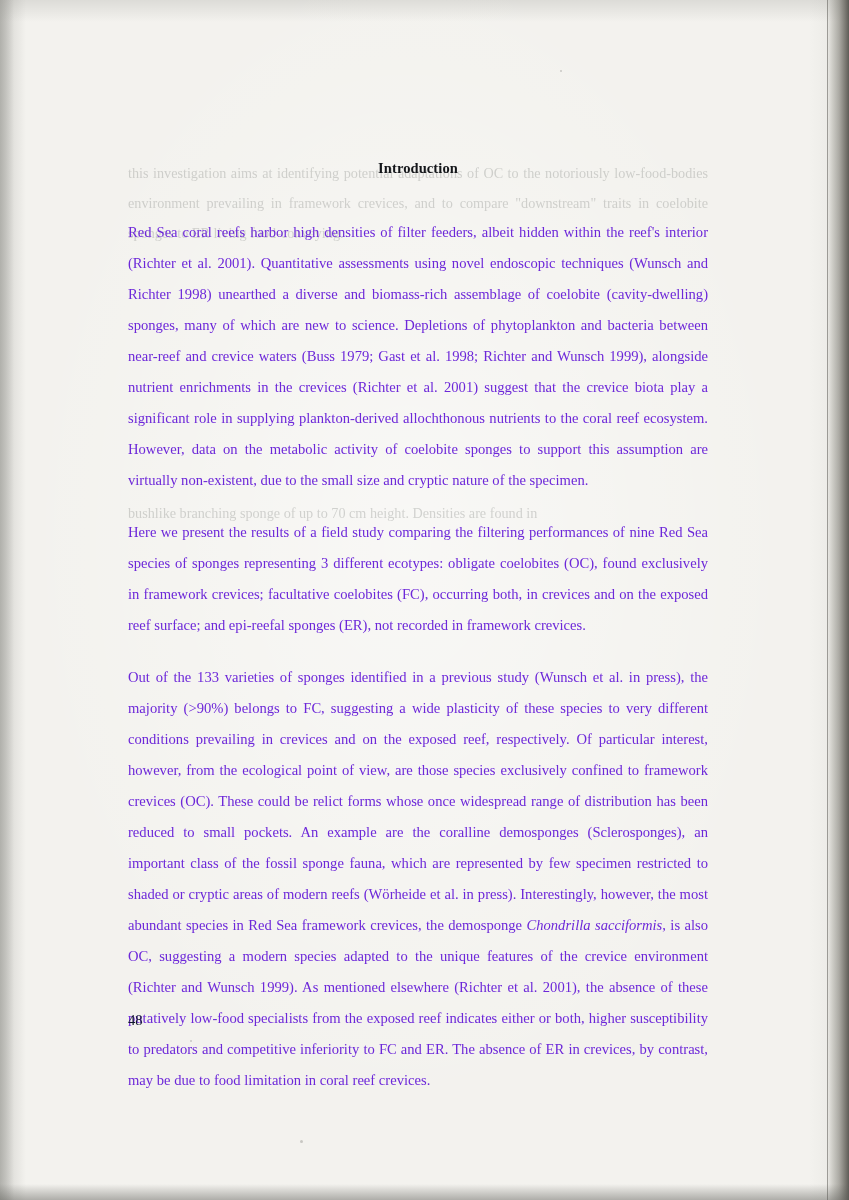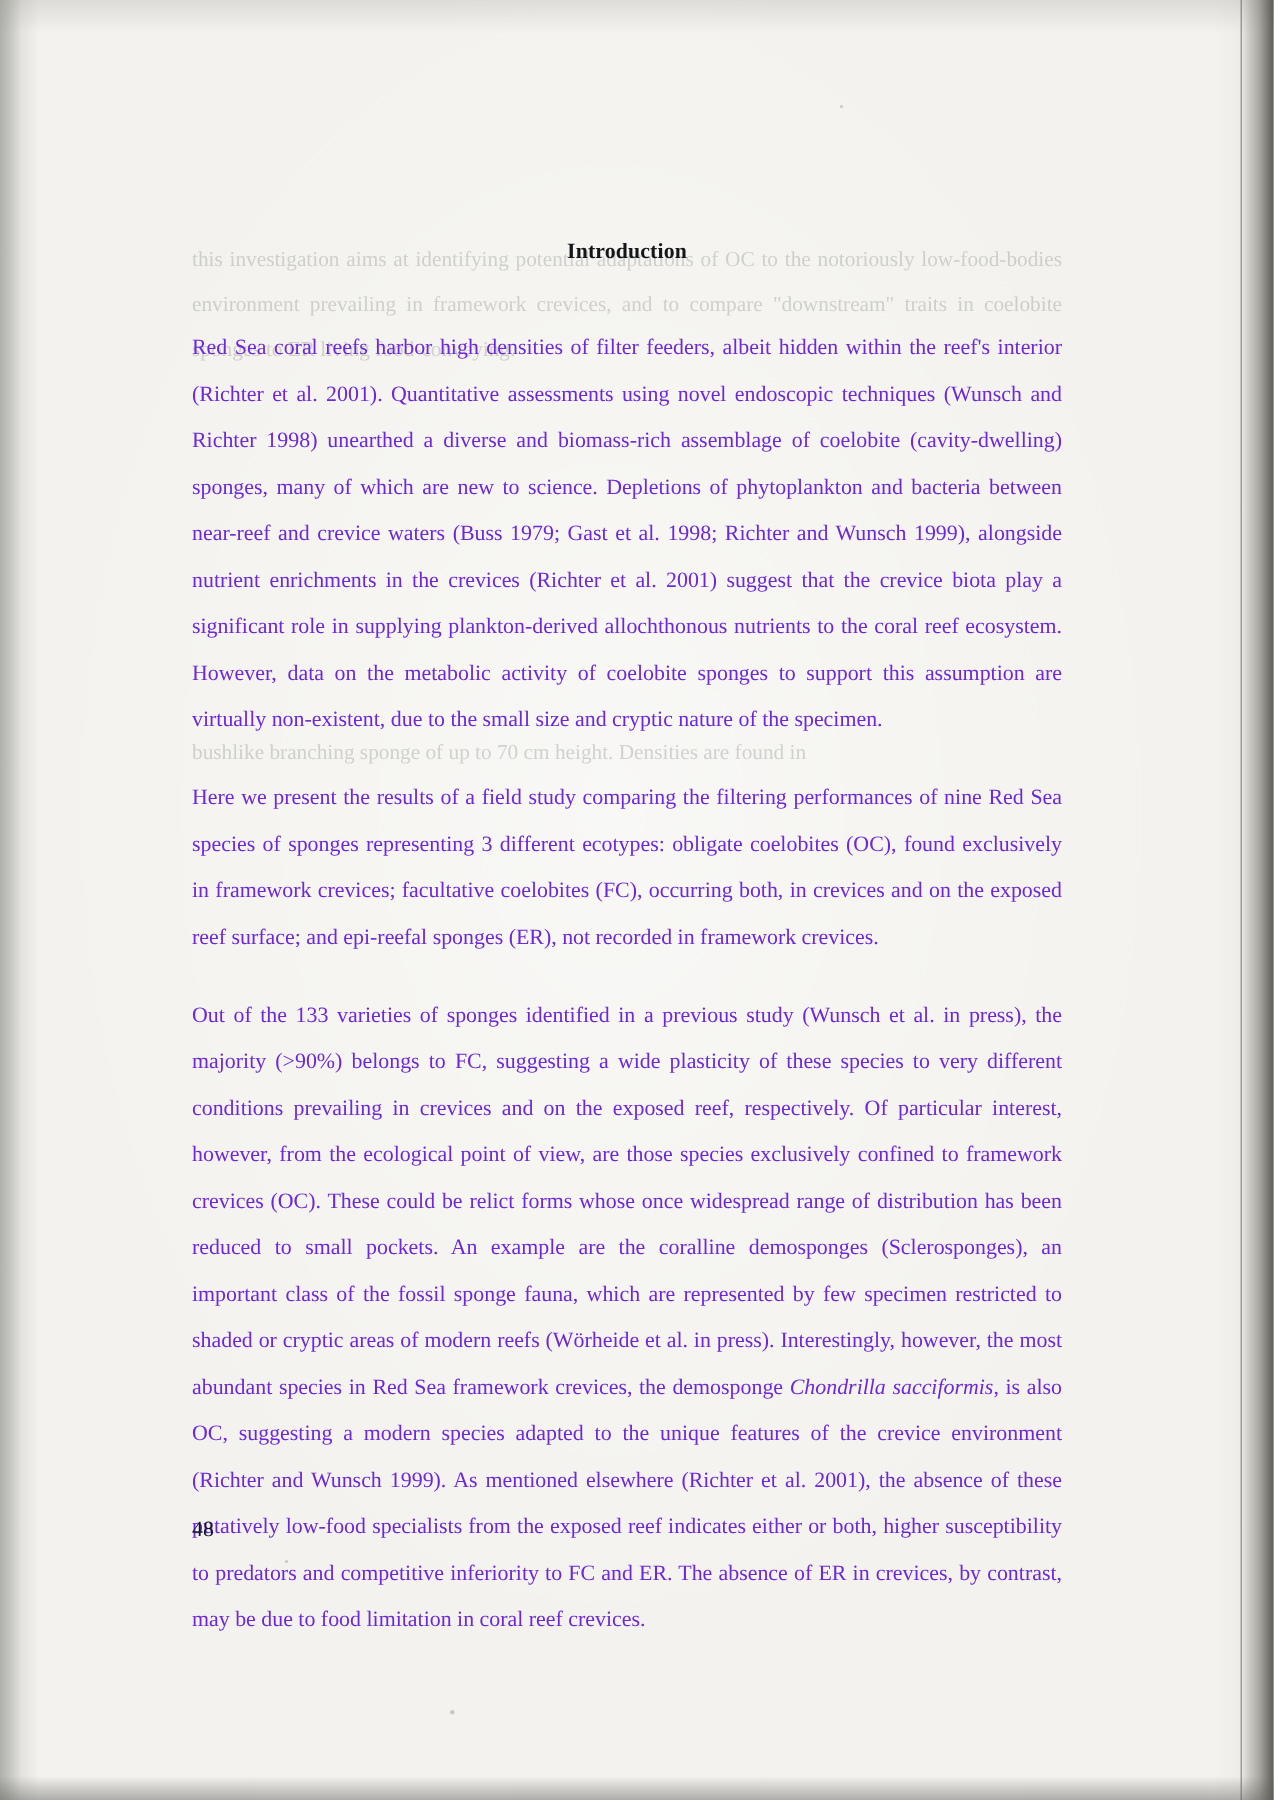--- a/index.html
+++ b/index.html
@@ -115,21 +115,21 @@
     font-size: 14.2px;
     line-height: 30px;
     text-align: justify;
     width: 580px;
     left: 128px;
     pointer-events: none;
     user-select: none;
     filter: blur(0.4px);
   }
   #bleed-top { top: 158px; }
-  #bleed-mid { top: 487px; width: 580px; }
+  #bleed-mid { top: 498px; width: 580px; }
   #bleed-bottom { top: 962px; }
 
   #page-number {
     position: absolute;
     left: 128px;
     top: 1012px;
     width: 580px;
     text-align: left;
     font-size: 14.5px;
     color: #0f172a;

